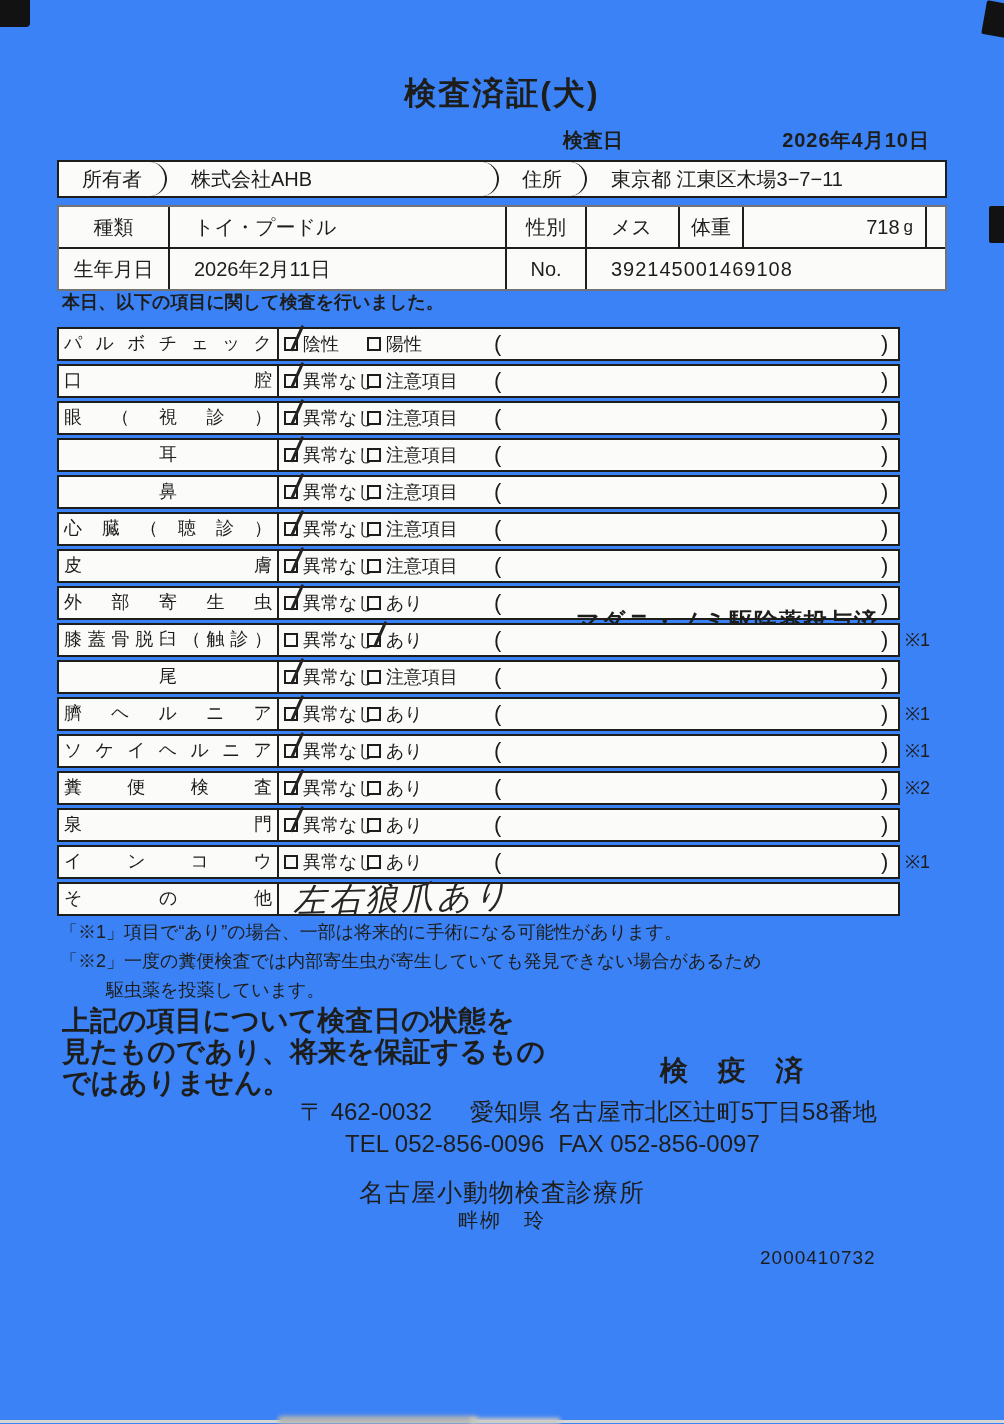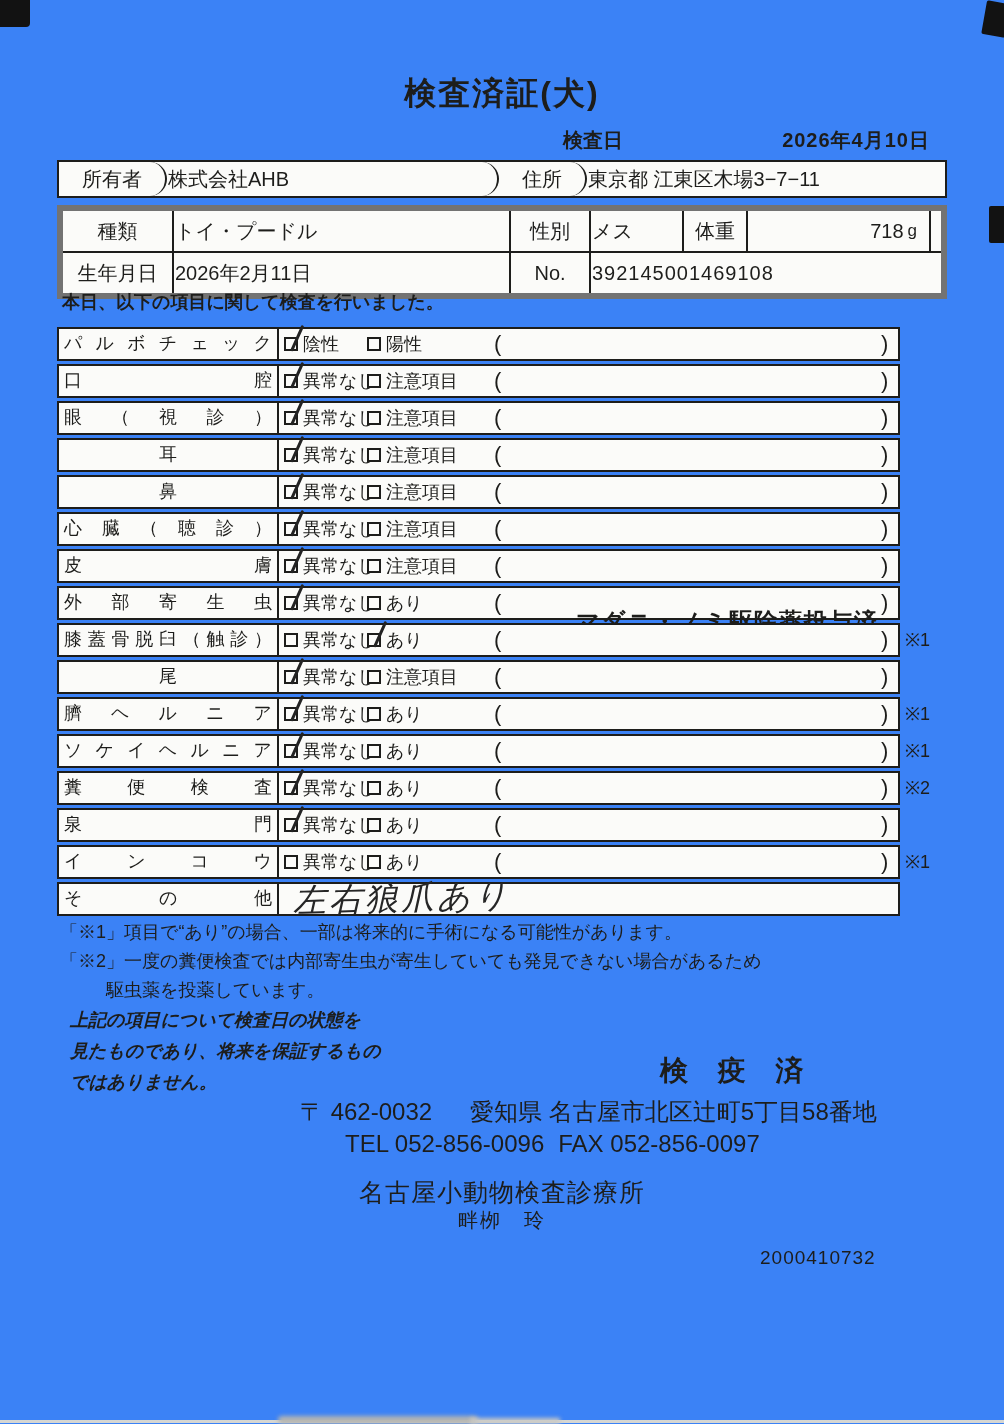--- a/index.html
+++ b/index.html
@@ -19,25 +19,25 @@
          font-size:32px;font-weight:600;letter-spacing:2px;}
   .insp-label{position:absolute;top:127px;left:563px;font-size:20px;font-weight:600;}
   .insp-value{position:absolute;top:127px;right:74px;font-size:20px;font-weight:600;letter-spacing:1px;}
 
   
   .tableA{position:absolute;left:57px;top:160px;width:890px;height:38px;box-sizing:border-box;
           border:2px solid #1d1d1b;display:grid;grid-template-columns:108px 332px 88px 1fr;background:#fbfbf9;}
   .tableA>div{border-right:2px solid #1d1d1b;display:flex;align-items:center;font-size:20px;font-weight:500;box-sizing:border-box;border-radius:17px;}
   .tableA>div:last-child{border-right:none;}
   .cell-c{justify-content:center;}
-  .cell-l{padding-left:1px;}
+  .cell-l{padding-left:24px;}
 
   
   .tableB{position:absolute;left:57px;top:205px;width:890px;box-sizing:border-box;
-          border:6px solid #737373;background:#fbfbf9;}
+          border:2px solid #737373;background:#fbfbf9;}
   .tbrow{display:grid;height:40px;}
   .tbrow1{grid-template-columns:111px 337px 80px 93px 64px 183px 1fr;border-bottom:2px solid #1d1d1b;}
   .tbrow2{grid-template-columns:111px 337px 80px 1fr;}
   .tbrow>div{border-right:2px solid #1d1d1b;display:flex;align-items:center;font-size:20px;font-weight:500;box-sizing:border-box;}
   .tbrow>div:last-child{border-right:none;}
   .weight-val{justify-content:flex-end;padding-right:12px;gap:4px;}
   .weight-val .unit{font-size:17px;}
   .no-val{font-size:21px;letter-spacing:1px;}
 
   .intro{position:absolute;left:62px;top:290px;font-size:18px;font-weight:600;}
@@ -61,21 +61,21 @@
   .pclose{position:absolute;left:602px;top:0;line-height:29px;font-size:22px;}
   .ptext{position:absolute;left:240px;width:360px;top:18px;line-height:30px;font-size:23px;
          font-weight:700;letter-spacing:2px;text-align:right;white-space:nowrap;}
   .xnote{position:absolute;left:626px;top:0;line-height:30px;font-size:18px;font-weight:500;white-space:nowrap;}
   .hand{position:absolute;left:14px;top:-8px;font-size:33px;font-style:italic;font-weight:500;
         letter-spacing:3px;transform:rotate(-1.5deg);color:#262626;white-space:nowrap;}
 
   .fn{position:absolute;font-size:18px;font-weight:500;}
   .fn1{left:60px;top:920px;} .fn2{left:60px;top:949px;} .fn3{left:106px;top:978px;}
 
-  .disc{position:absolute;left:70px;top:1005px;font-size:18px;font-weight:700;line-height:31px;font-style:italic;}
+  .disc{position:absolute;left:62px;top:1005px;font-size:28px;font-weight:700;line-height:31px;}
   .stamp{position:absolute;left:660px;top:1052px;font-size:28px;font-weight:600;letter-spacing:11px;}
 
   .addr{position:absolute;left:300px;top:1096px;font-size:24px;font-weight:500;display:flex;gap:38px;white-space:nowrap;}
   .tel{position:absolute;left:345px;top:1130px;font-size:24px;font-weight:500;display:flex;gap:14px;white-space:nowrap;align-items:center;}
   .clinic{position:absolute;left:252px;top:1176px;width:500px;text-align:center;font-size:25px;font-weight:500;letter-spacing:1px;}
   .vet{position:absolute;left:252px;top:1207px;width:500px;text-align:center;font-size:20px;font-weight:500;letter-spacing:2px;}
   .docnum{position:absolute;left:760px;top:1247px;font-size:19px;font-weight:500;letter-spacing:1px;}
 </style>
 </head>
 <body>

